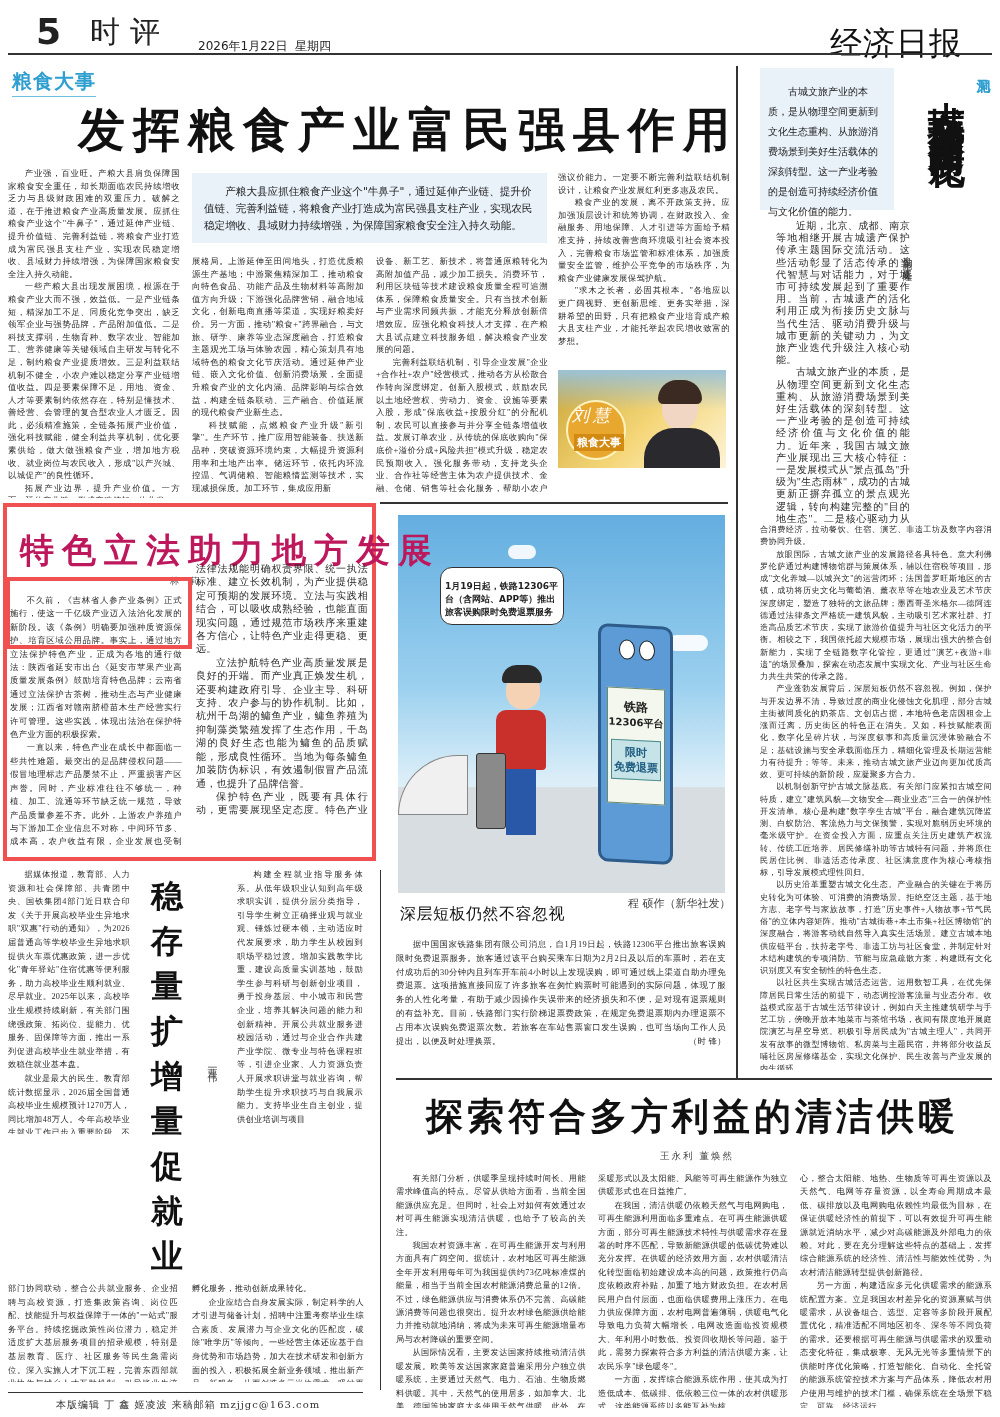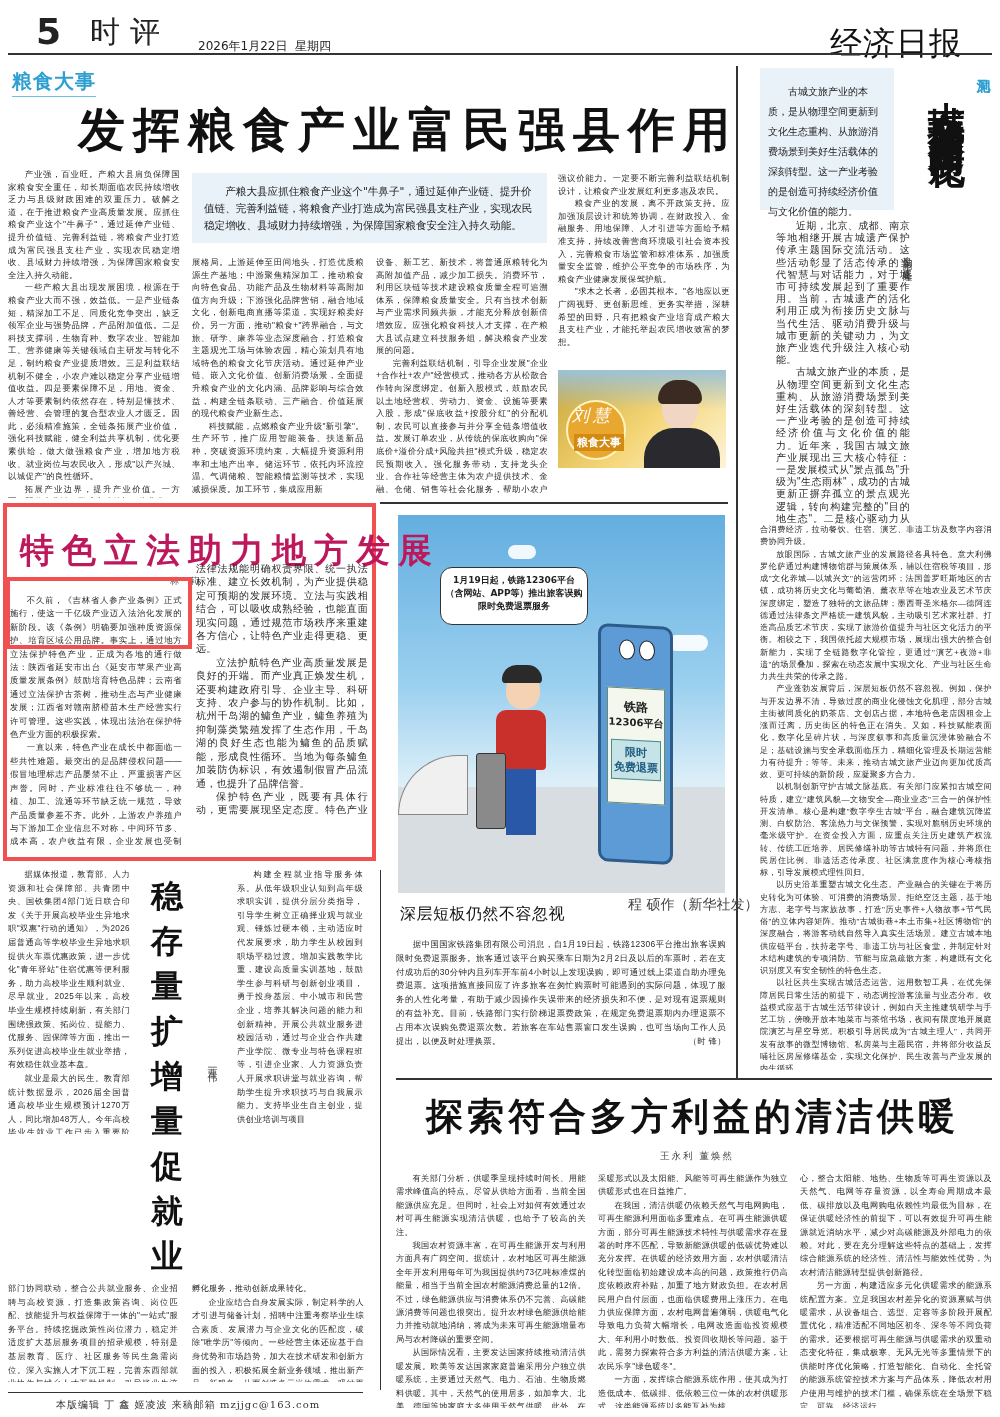--- a/index.html
+++ b/index.html
@@ -1,18 +1,18 @@
 <!DOCTYPE html>
 <html><head>
 <meta charset="utf-8">
 <style>
 *{box-sizing:border-box;margin:0;padding:0}
 body{width:1000px;height:1417px;background:#fff;font-family:"DejaVu Serif","Liberation Serif",serif;color:#222;position:relative;overflow:hidden}
 .abs{position:absolute}
-.txt{font-size:8.4px;line-height:12.6px;letter-spacing:0.35px;color:#2a2a2a;text-align:justify;font-family:Liberation Sans, sans-serif}
+.txt{font-size:8.4px;line-height:12.6px;letter-spacing:0.35px;color:#2a2a2a;text-align:justify;font-family:Liberation Serif, serif}
 .txt p{text-indent:2em}
 .hdr-num{left:36px;top:14px;font-size:36px;font-weight:bold;font-family:"DejaVu Sans",sans-serif;line-height:36px}
 .hdr-sec{left:90px;top:16px;font-size:30px;font-weight:normal;letter-spacing:10px;line-height:32px}
 .hdr-date{left:198px;top:38px;font-size:12px;font-family:"DejaVu Sans",sans-serif}
 .hdr-logo{left:830px;top:22px;font-size:32px;letter-spacing:1px;color:#111;font-family:"DejaVu Serif",serif}
 .hline{height:2px;background:#333}
 .vline{width:1.5px;background:#333}
 .tag{left:12px;top:68px;font-size:20px;color:#2e9fd0;font-weight:bold;letter-spacing:1px;border-bottom:1.5px solid #6cc1e0;padding-bottom:1px}
 .h1{font-family:"DejaVu Sans",sans-serif;font-weight:bold;color:#111}
 .pull{background:#e9f1f9;font-family:"DejaVu Sans",sans-serif;color:#222}
@@ -82,42 +82,42 @@
   <p>产业蓬勃发展背后，深层短板仍然不容忽视。例如，保护与开发边界不清，导致过度的商业化侵蚀文化肌理，部分古城主街被同质化的奶茶店、文创店占据，本地特色老店因租金上涨而迁离，历史街区的特色正在消失。又如，科技赋能表面化，数字化呈碎片状，与深度叙事和高质量沉浸体验融合不足；基础设施与安全承载面临压力，精细化管理及长期运营能力有待提升；等等。未来，推动古城文旅产业迈向更加优质高效、更可持续的新阶段，应凝聚多方合力。</p>
   <p>以机制创新守护古城文脉基底。有关部门应紧扣古城空间特质，建立"建筑风貌—文物安全—商业业态"三合一的保护性开发清单。核心是构建"数字孪生古城"平台，融合建筑沉降监测、白蚁防治、客流热力与文保预警，实现对脆弱历史环境的毫米级守护。在资金投入方面，应重点关注历史建筑产权流转、传统工匠培养、居民修缮补助等古城特有问题，并将原住民居住比例、非遗活态传承度、社区满意度作为核心考核指标，引导发展模式理性回归。</p>
   <p>以历史沿革重塑古城文化生态。产业融合的关键在于将历史转化为可体验、可消费的消费场景。拒绝空泛主题，基于地方志、老字号与家族故事，打造"历史事件+人物故事+节气民俗"的立体内容矩阵。推动"古城街巷+本土市集+社区博物馆"的深度融合，将游客动线自然导入真实生活场景。建立古城本地供应链平台，扶持老字号、非遗工坊与社区食堂，并制定针对木结构建筑的专项消防、节能与应急疏散方案，构建既有文化识别度又有安全韧性的特色生态。</p>
   <p>以社区共生实现古城活态运营。运用数智工具，在优先保障居民日常生活的前提下，动态调控游客流量与业态分布。收益模式应基于古城生活节律设计，例如白天主推建筑研学与手艺工坊，傍晚开放本地菜市与茶馆书场，夜间有限度地开展庭院演艺与星空导览。积极引导居民成为"古城主理人"，共同开发有故事的微型博物馆、私房菜与主题民宿，并将部分收益反哺社区房屋修缮基金，实现文化保护、民生改善与产业发展的内生循环。</p>
 </div>
 
 <div class="abs hline" style="left:380px;top:502px;width:348px;height:1.5px"></div>
 <div class="abs cartoon" style="left:398px;top:515px;width:327px;height:378px">
   <div class="abs" style="left:110px;top:30px;width:28px;height:14px;background:#fff;border-radius:10px;opacity:.9"></div>
   <div class="abs" style="left:270px;top:120px;width:40px;height:16px;background:#fff;border-radius:10px;opacity:.9"></div>
-  <div class="abs" style="left:42px;top:52px;width:148px;height:58px;background:#fff;border:1.5px solid #333;border-radius:12px;padding:6px 4px;font-size:9px;font-weight:bold;line-height:13px;text-align:center;font-family:'DejaVu Sans',sans-serif">1月19日起，铁路12306平台（含网站、APP等）推出旅客误购限时免费退票服务</div>
+  <div class="abs" style="left:42px;top:52px;width:124px;height:58px;background:#fff;border:1.5px solid #333;border-radius:12px;padding:12px 4px;font-size:9px;font-weight:bold;line-height:13px;text-align:left;font-family:'DejaVu Sans',sans-serif">1月19日起，铁路12306平台（含网站、APP等）推出旅客误购限时免费退票服务</div>
   <div class="abs" style="left:0;top:272px;width:327px;height:106px;background:#d8dde2"></div>
   <div class="abs" style="left:200px;top:110px;width:75px;height:238px;background:#5c9bd6;border:3px solid #2d5c8a;border-radius:10px;transform:skewY(3deg)">
     <div class="abs" style="left:6px;top:60px;width:58px;height:116px;background:#f4f7ee;border:1px solid #6a8a6a">
       <div style="font-size:12px;font-weight:bold;text-align:center;margin-top:10px;font-family:'DejaVu Sans',sans-serif">铁路</div>
       <div style="font-size:10px;font-weight:bold;text-align:center;font-family:'DejaVu Sans',sans-serif">12306平台</div>
       <div style="margin:10px 3px 0;background:#c6e4e8;border:1px solid #4a8a8a;padding:4px 0;text-align:center;font-size:11px;font-weight:bold;color:#215e82;font-family:'DejaVu Sans',sans-serif">
         <div>限时</div>
         <div>免费退票</div>
       </div>
     </div>
     <div class="abs" style="left:18px;top:12px;width:16px;height:20px;background:#fff;border:1.5px solid #222;border-radius:50%"></div>
     <div class="abs" style="left:38px;top:12px;width:16px;height:20px;background:#fff;border:1.5px solid #222;border-radius:50%"></div>
   </div>
   <div class="abs" style="left:108px;top:158px;width:34px;height:36px;background:#f6d2b4;border-radius:45%"></div>
   <div class="abs" style="left:104px;top:150px;width:40px;height:18px;background:#2a2a2a;border-radius:16px 16px 4px 4px"></div>
   <div class="abs" style="left:98px;top:195px;width:50px;height:60px;background:#c9302c;border-radius:10px 10px 4px 4px"></div>
   <div class="abs" style="left:108px;top:254px;width:30px;height:66px;background:#2a58a8"></div>
   <div class="abs" style="left:78px;top:238px;width:30px;height:76px;background:#8a8a8a;border:1.5px solid #333;border-radius:3px"></div>
   <div class="abs" style="left:0;top:240px;width:70px;height:60px;background:#f0f0f0;border-radius:60px 0 0 0;border:1px solid #888"></div>
 </div>
-<div class="abs" style="left:628px;top:896px;font-size:14px;color:#444;font-family:'DejaVu Sans',sans-serif">程 硕作（新华社发）</div>
+<div class="abs" style="left:628px;top:896px;font-size:11px;color:#444;font-family:'DejaVu Sans',sans-serif">程 硕作（新华社发）</div>
 <div class="abs" style="left:400px;top:904px;font-size:16px;color:#111;font-family:'DejaVu Sans',sans-serif;letter-spacing:0.5px">深层短板仍然不容忽视</div>
 <div class="abs txt" style="left:396px;top:938px;width:330px;height:126px;overflow:hidden;font-size:8.4px;line-height:13.8px">
   <p><span>据中国国家铁路集团有限公司消息，自1月19日起，铁路12306平台推出旅客误购限时免费退票服务。旅客通过该平台购买乘车日期为2月2日及以后的车票时，若在支付成功后的30分钟内且列车开车前4小时以上发现误购，即可通过线上渠道自助办理免费退票。这项措施直接回应了许多旅客在匆忙购票时可能遇到的实际问题，体现了服务的人性化考量，有助于减少因操作失误带来的经济损失和不便，是对现有退票规则的有益补充。目前，铁路部门实行阶梯退票费政策，在规定免费退票期内办理退票不占用本次误购免费退票次数。若旅客在车站售票窗口发生误购，也可当场向工作人员提出，以便及时处理换票。</span><span style="float:right">（时 锋）</span></p>
 </div>
 
 <div class="abs red-box" style="left:3px;top:503px;width:373px;height:358px"></div>
 <div class="abs" style="left:20px;top:528px;font-size:34px;font-weight:bold;letter-spacing:8px;font-family:'DejaVu Serif',serif;color:#be185d">特色立法助力地方发展</div>
 <div class="abs" style="left:170px;top:575px;font-size:9px;color:#555;letter-spacing:4px">林 莉</div>
 <div class="abs txt" style="left:10px;top:594px;width:172px;height:256px;overflow:hidden;font-size:8.4px;line-height:13.4px">
   <p>不久前，《吉林省人参产业条例》正式施行，使这一千亿级产业迈入法治化发展的新阶段。该《条例》明确要加强种质资源保护、培育区域公用品牌。事实上，通过地方立法保护特色产业，正成为各地的通行做法：陕西省延安市出台《延安市苹果产业高质量发展条例》鼓励培育特色品牌；云南省通过立法保护古茶树，推动生态与产业健康发展；江西省对赣南脐橙苗木生产经营实行许可管理。这些实践，体现出法治在保护特色产业方面的积极探索。</p>

